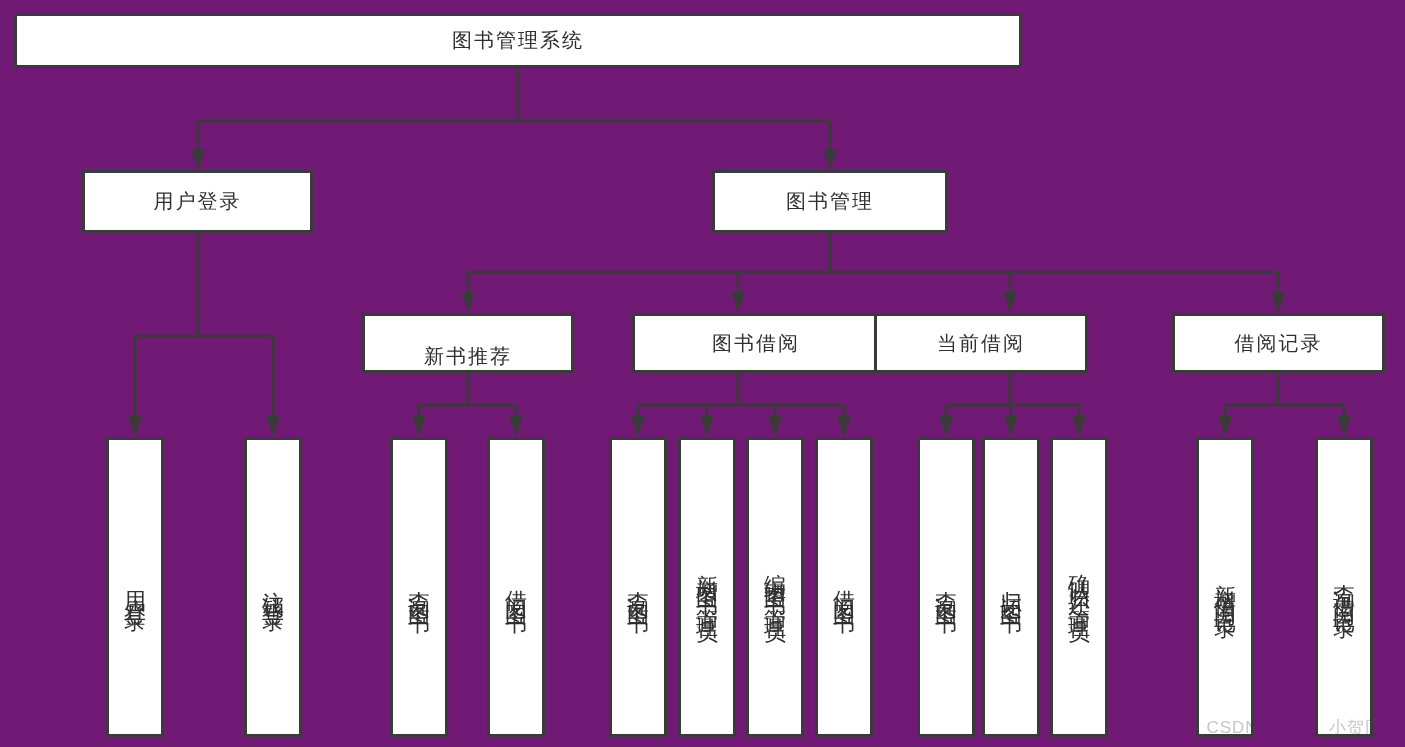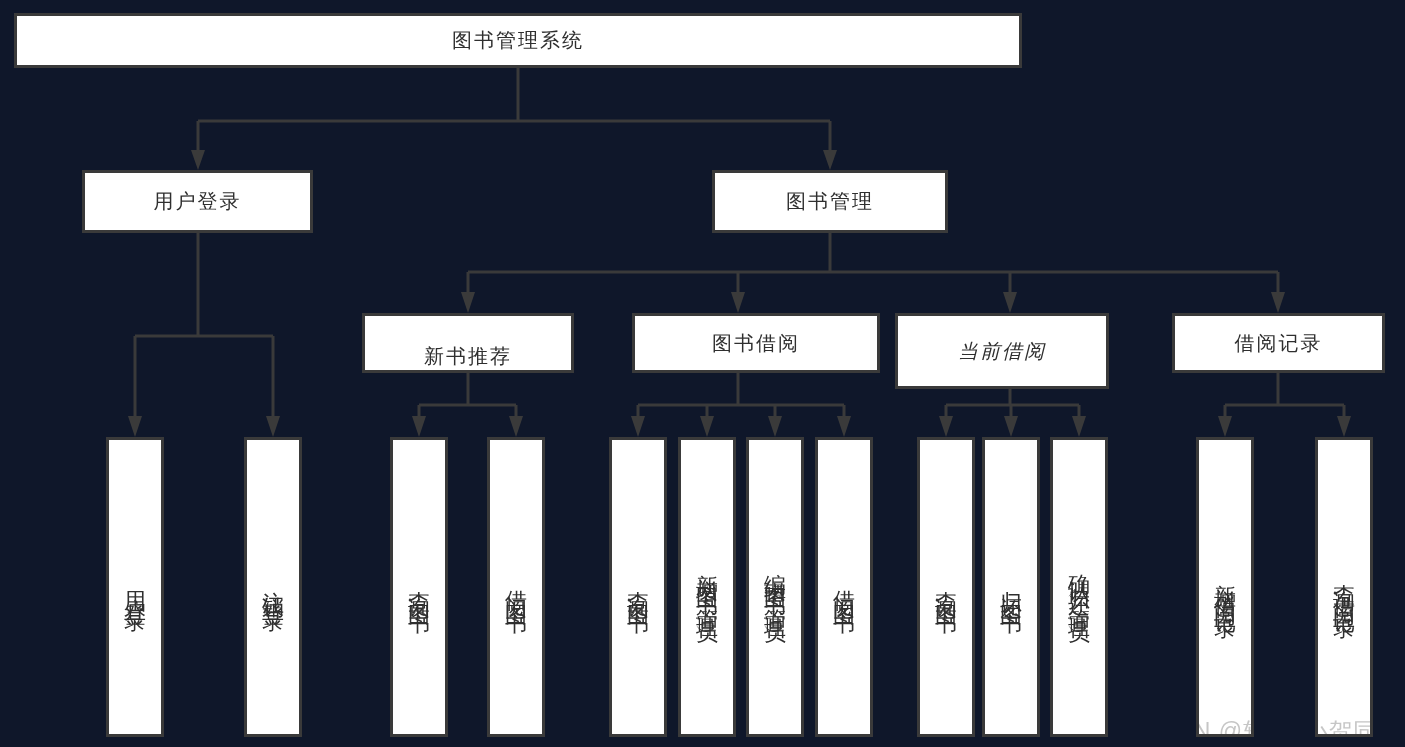--- a/index.html
+++ b/index.html
@@ -3,21 +3,21 @@
 <meta charset="utf-8">
 <style>
   :root{
     --line:#3a3a3a;
     --text:#2f2f2f;
   }
   html,body{margin:0;padding:0;background:#fff;}
   #stage{
     position:relative;
     width:1405px;height:747px;
-    background:#0f172a;
+    background:#701a75;
     overflow:hidden;
     font-family:"Liberation Sans","DejaVu Sans",sans-serif;
   }
   .box{
     position:absolute;
     box-sizing:border-box;
     border:3px solid var(--line);
     background:#fff;
     display:flex;
     align-items:center;
@@ -42,21 +42,21 @@
     left:0;top:0;
     width:1405px;height:747px;
     pointer-events:none;
   }
   #connectors line{stroke:var(--line);stroke-width:3;}
   #connectors polygon{fill:var(--line);}
   #watermark{
     position:absolute;
     top:716px;
     right:4px;
-    font-size:23px;
+    font-size:17px;
     color:#c6c6c6;
     letter-spacing:1px;
     white-space:nowrap;
     mix-blend-mode:darken;
     z-index:5;
   }
 </style>
 </head>
 <body>
 
@@ -134,21 +134,21 @@
   <div class="box" style="left:712px;top:170px;width:236px;height:63px;">
     <span class="hlabel">图书管理</span>
   </div>
 
   <div class="box" style="left:362px;top:313px;width:212px;height:60px;align-items:flex-end;">
     <span class="hlabel">新书推荐</span>
   </div>
   <div class="box" style="left:632px;top:313px;width:248px;height:60px;">
     <span class="hlabel">图书借阅</span>
   </div>
-  <div class="box" style="left:895px;top:313px;width:214px;height:76px;font-style:italic;">
+  <div class="box" style="left:874px;top:313px;width:214px;height:60px;">
     <span class="hlabel">当前借阅</span>
   </div>
   <div class="box" style="left:1172px;top:313px;width:213px;height:60px;justify-content:center;">
     <span class="hlabel">借阅记录</span>
   </div>
 
   <div class="box leaf" style="left:106px;top:437px;width:58px;height:300px;">
     <span class="vtext">用户登录</span>
   </div>
   <div class="box leaf" style="left:244px;top:437px;width:58px;height:300px;">

